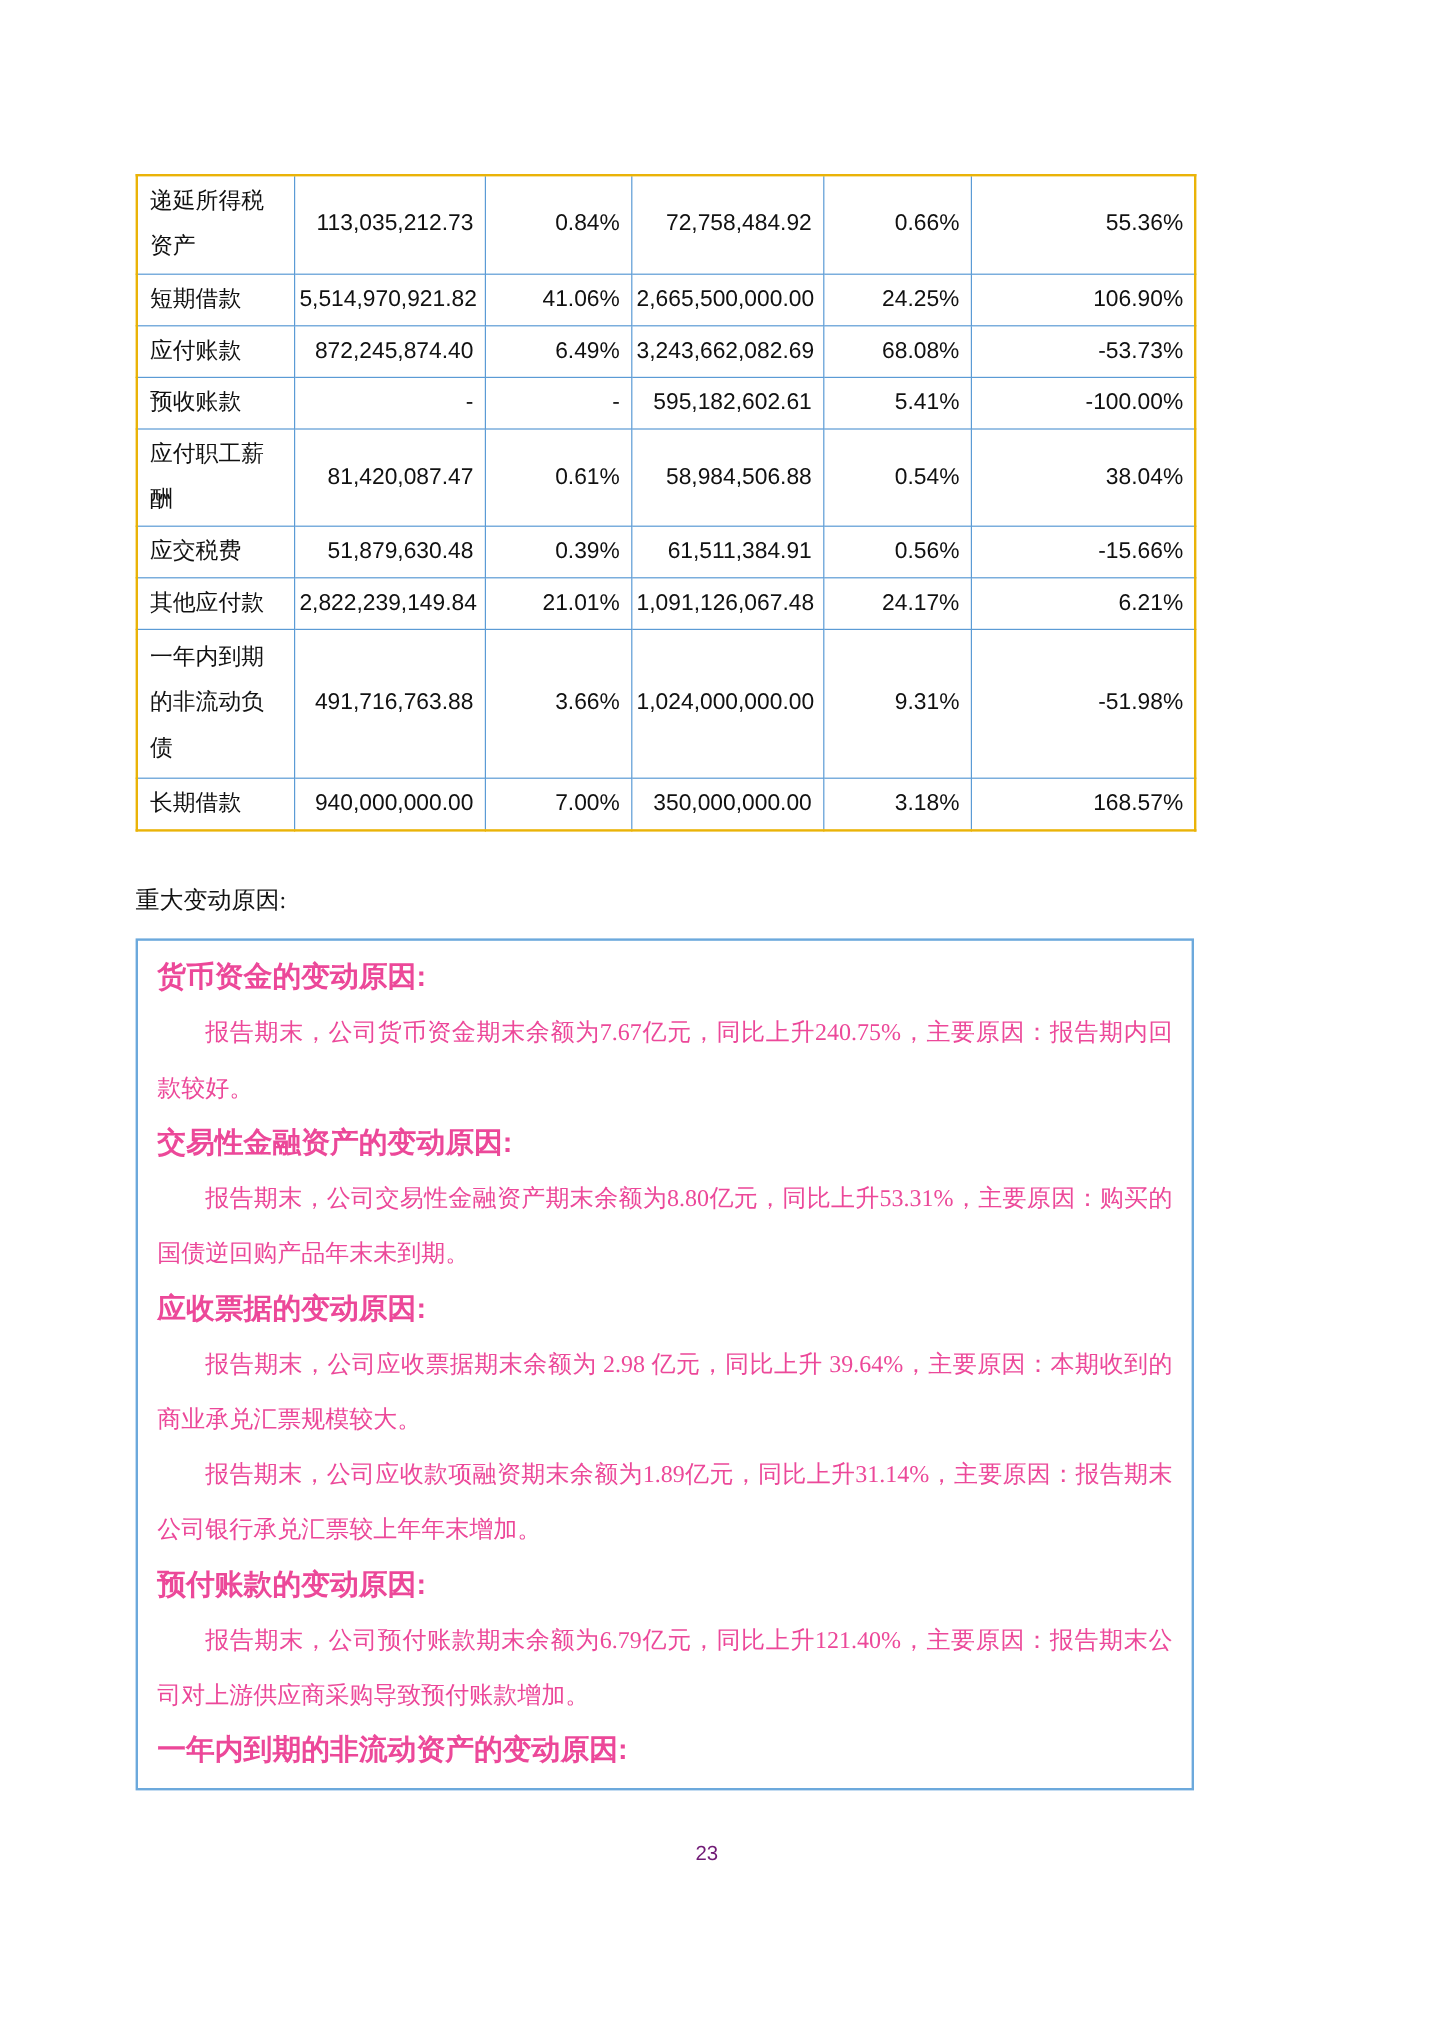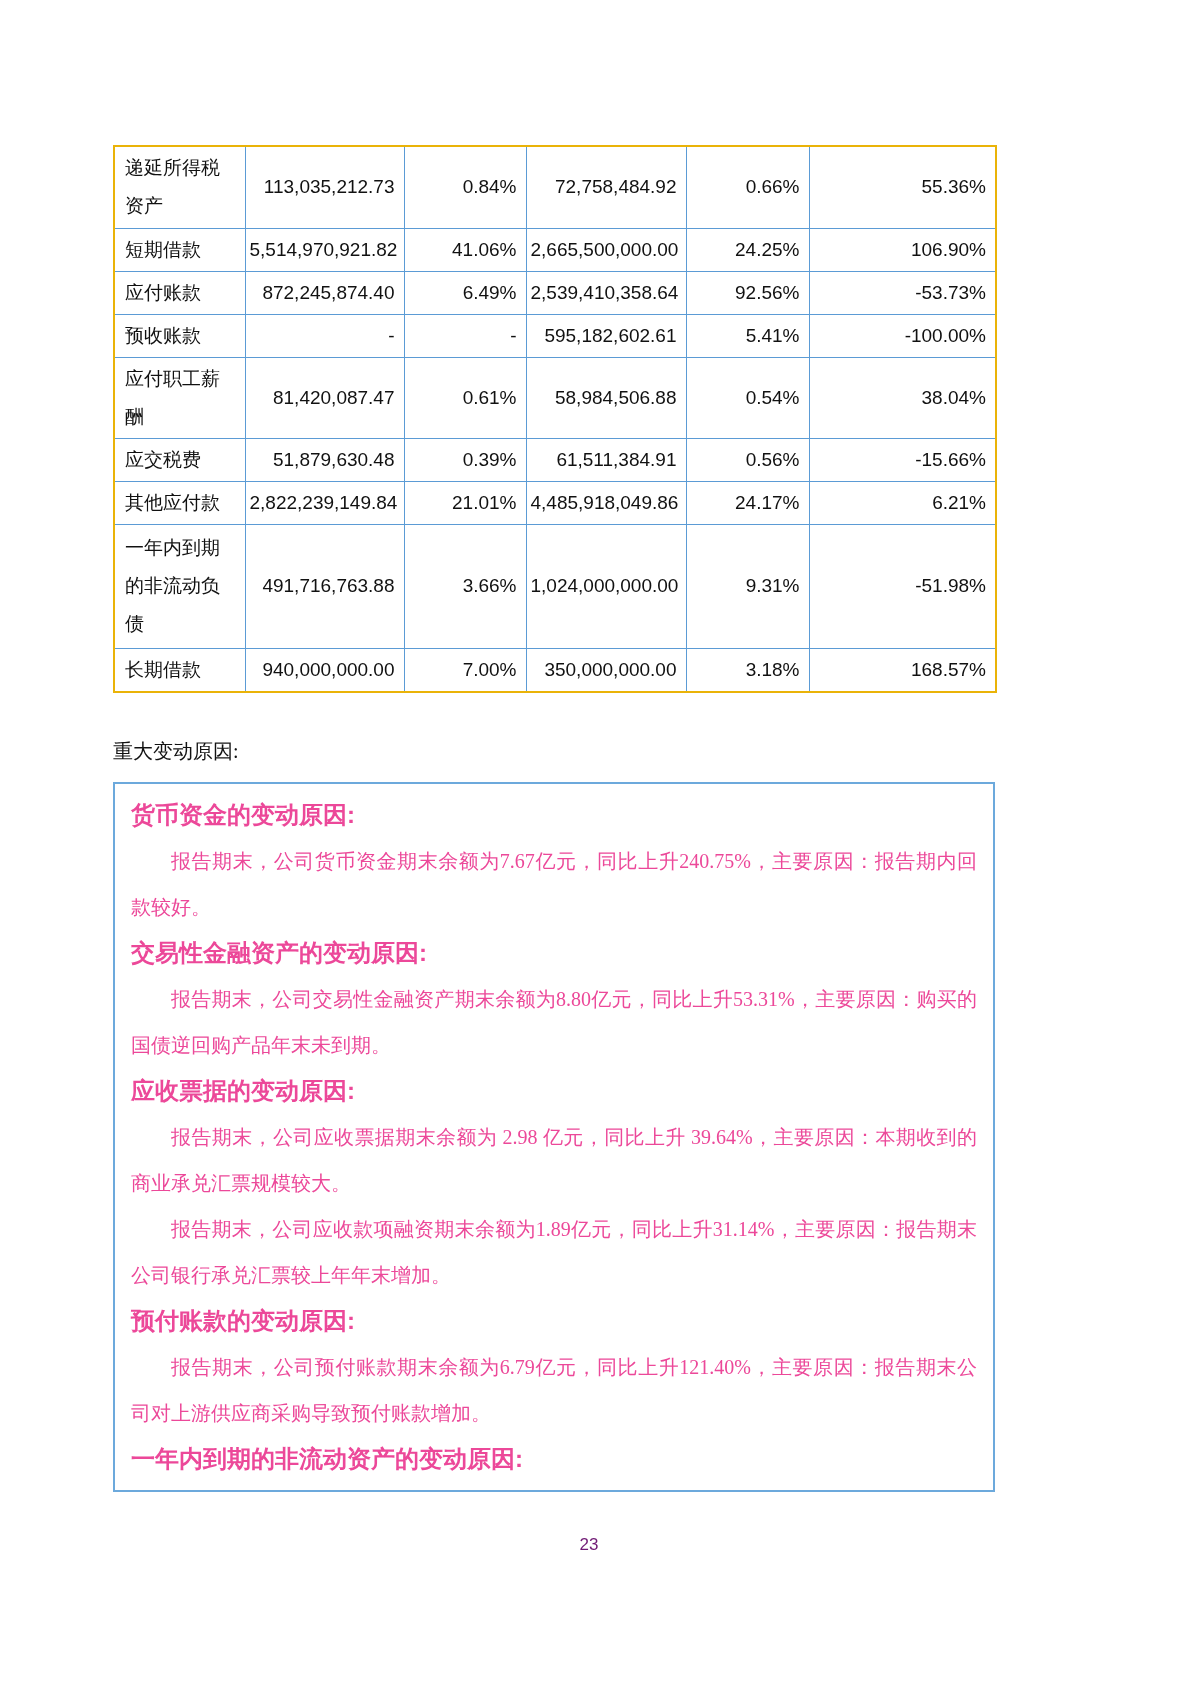--- a/index.html
+++ b/index.html
@@ -119,22 +119,22 @@
           <td class="num-cell">5,514,970,921.82</td>
           <td class="num-cell">41.06%</td>
           <td class="num-cell">2,665,500,000.00</td>
           <td class="num-cell">24.25%</td>
           <td class="num-cell">106.90%</td>
         </tr>
         <tr style="height: 40px;">
           <td class="item-cell">应付账款</td>
           <td class="num-cell">872,245,874.40</td>
           <td class="num-cell">6.49%</td>
-          <td class="num-cell">2,539,410,358.64</td>
-          <td class="num-cell">92.56%</td>
+          <td class="num-cell">3,243,662,082.69</td>
+          <td class="num-cell">68.08%</td>
           <td class="num-cell">-53.73%</td>
         </tr>
         <tr style="height: 42px;">
           <td class="item-cell">预收账款</td>
           <td class="num-cell">-</td>
           <td class="num-cell">-</td>
           <td class="num-cell">595,182,602.61</td>
           <td class="num-cell">5.41%</td>
           <td class="num-cell">-100.00%</td>
         </tr>
@@ -151,21 +151,21 @@
           <td class="num-cell">51,879,630.48</td>
           <td class="num-cell">0.39%</td>
           <td class="num-cell">61,511,384.91</td>
           <td class="num-cell">0.56%</td>
           <td class="num-cell">-15.66%</td>
         </tr>
         <tr style="height: 38px;">
           <td class="item-cell">其他应付款</td>
           <td class="num-cell">2,822,239,149.84</td>
           <td class="num-cell">21.01%</td>
-          <td class="num-cell">4,485,918,049.86</td>
+          <td class="num-cell">1,091,126,067.48</td>
           <td class="num-cell">24.17%</td>
           <td class="num-cell">6.21%</td>
         </tr>
         <tr style="height: 124px;">
           <td class="item-cell">一年内到期的非流动负债</td>
           <td class="num-cell">491,716,763.88</td>
           <td class="num-cell">3.66%</td>
           <td class="num-cell">1,024,000,000.00</td>
           <td class="num-cell">9.31%</td>
           <td class="num-cell">-51.98%</td>

